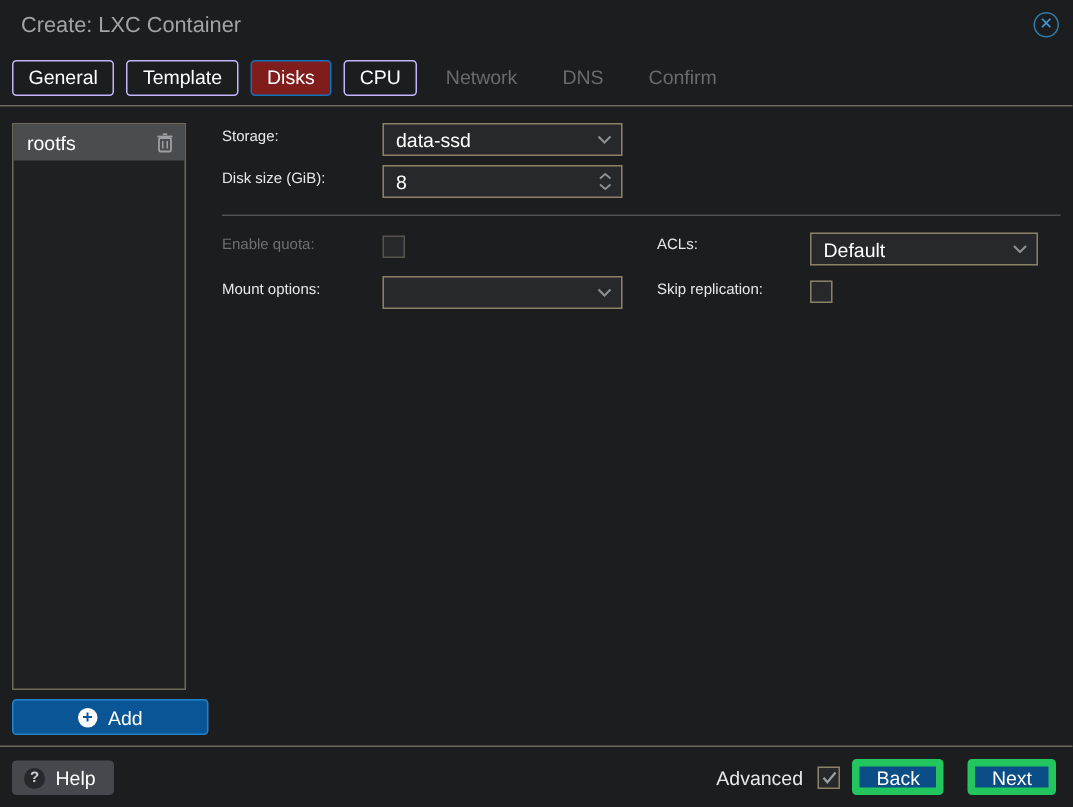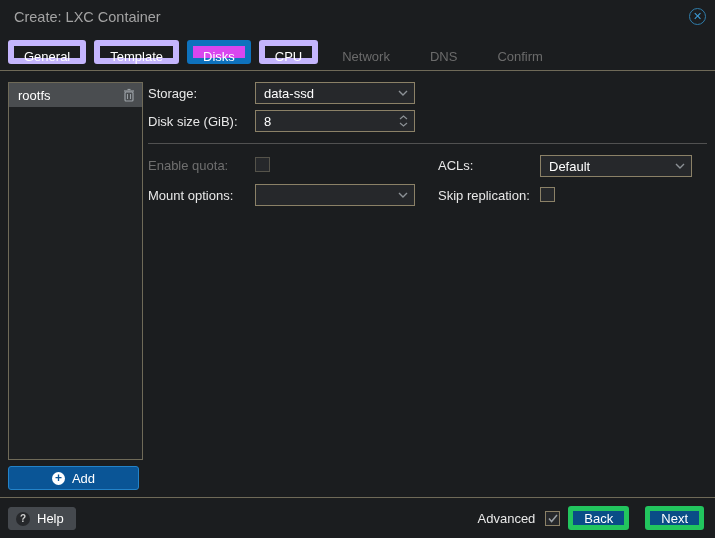--- a/index.html
+++ b/index.html
@@ -22,31 +22,31 @@
     position:absolute; right:9px; top:8px;
     width:17px; height:17px; border:1px solid #2f7dab; border-radius:50%;
     color:#3d9bd5; font-size:11px; line-height:15px; text-align:center;
     cursor:pointer;
   }
 
   
   .tabbar { position:absolute; top:40px; left:8px; display:flex; gap:8px; }
   .tab {
     height:24px; padding:0 10px; font-size:13px; line-height:22px;
-    border:6px solid #c4b5fd; border-radius:3px; color:#fff; cursor:pointer;
+    border:1px solid #c4b5fd; border-radius:3px; color:#fff; cursor:pointer;
     background:transparent;
   }
-  .tab.active { background:#d946ef; border-color:#0e72bd; }
+  .tab.active { background:#7f1d1d; border-color:#0e72bd; }
   .tab.disabled { border-color:transparent; color:#6b6b6b; cursor:default; }
 
   .hdr-divider { position:absolute; top:70px; left:0; width:715px; height:1px; background:#6f6a58; }
 
   
   .mp-list {
-    position:absolute; left:8px; top:82px; width:135px; height:378px;
+    position:absolute; left:8px; top:82px; width:116px; height:378px;
     border:1px solid #6f6a58; background:#1e2022;
   }
   .mp-row {
     height:24px; background:#4a4d50; color:#fff; font-size:13px;
     display:flex; align-items:center; justify-content:space-between;
     padding:0 7px 0 9px; cursor:pointer;
   }
   .trash { width:12px; height:14px; display:inline-flex; cursor:pointer; }
 
   .add-btn {
@@ -54,21 +54,21 @@
     background:#0a5596; border:1px solid #2383c9; border-radius:3px;
     display:flex; align-items:center; justify-content:center; gap:7px;
     color:#fff; font-size:13px; cursor:pointer;
   }
   .plus-ic {
     width:13px; height:13px; background:#fff; border-radius:50%;
     color:#0a5596; font-size:12px; font-weight:bold; line-height:12px; text-align:center;
   }
 
   
-  .lbl { position:absolute; font-size:13px; color:#e8e8e8; white-space:nowrap;text-align:right; }
+  .lbl { position:absolute; font-size:10px; color:#e8e8e8; white-space:nowrap;text-align:right; }
   .lbl.dis { color:#6f6f6f; }
 
   .combo, .spinner {
     position:absolute; height:22px; background:#26282b; border:1px solid #8b8167;
     display:flex; align-items:center; padding:0 6px 0 8px;
     font-size:13px; color:#fff; cursor:pointer;
   }
   .combo .val { flex:1; }
   .chev { display:inline-flex; }
 

